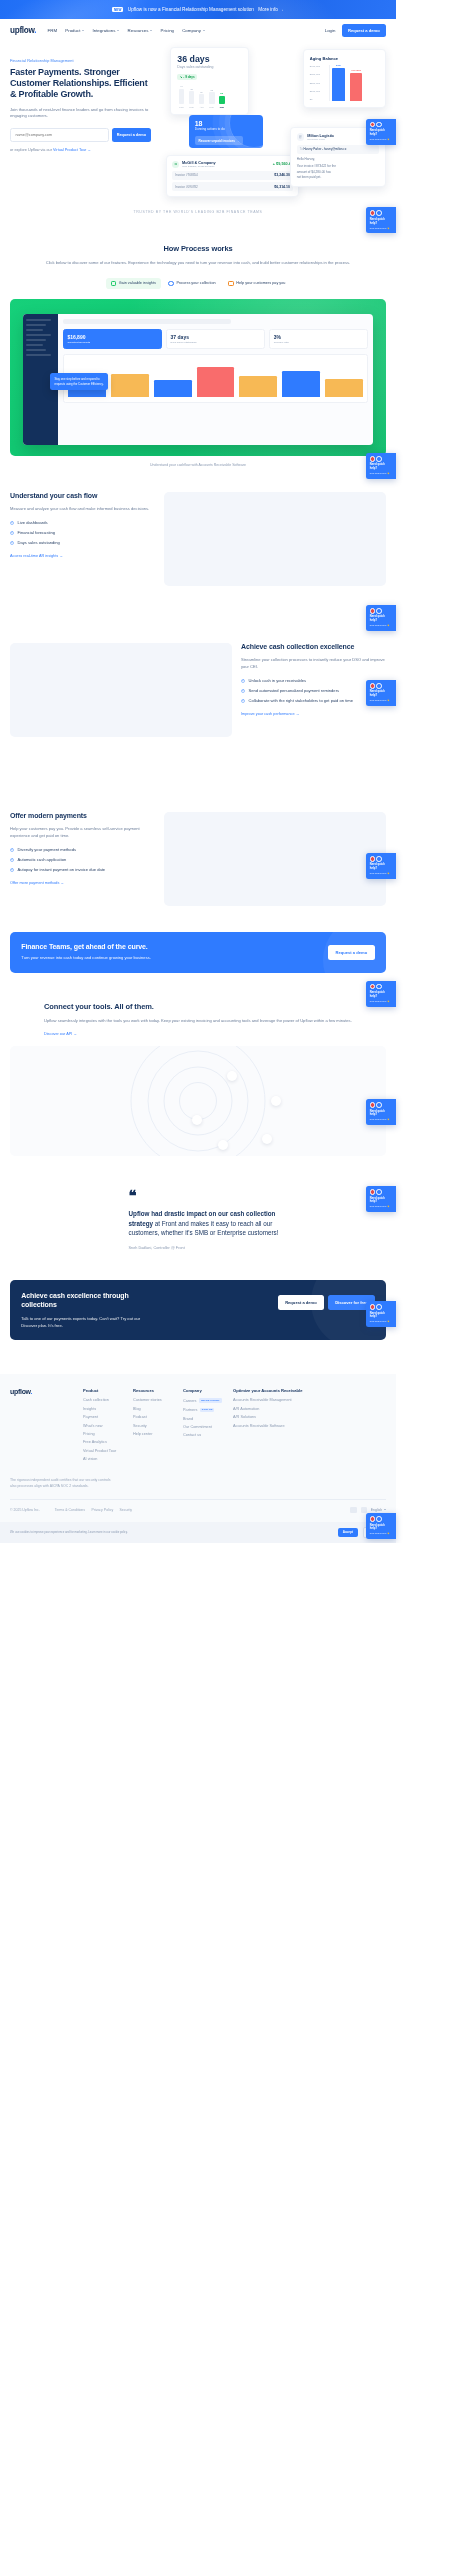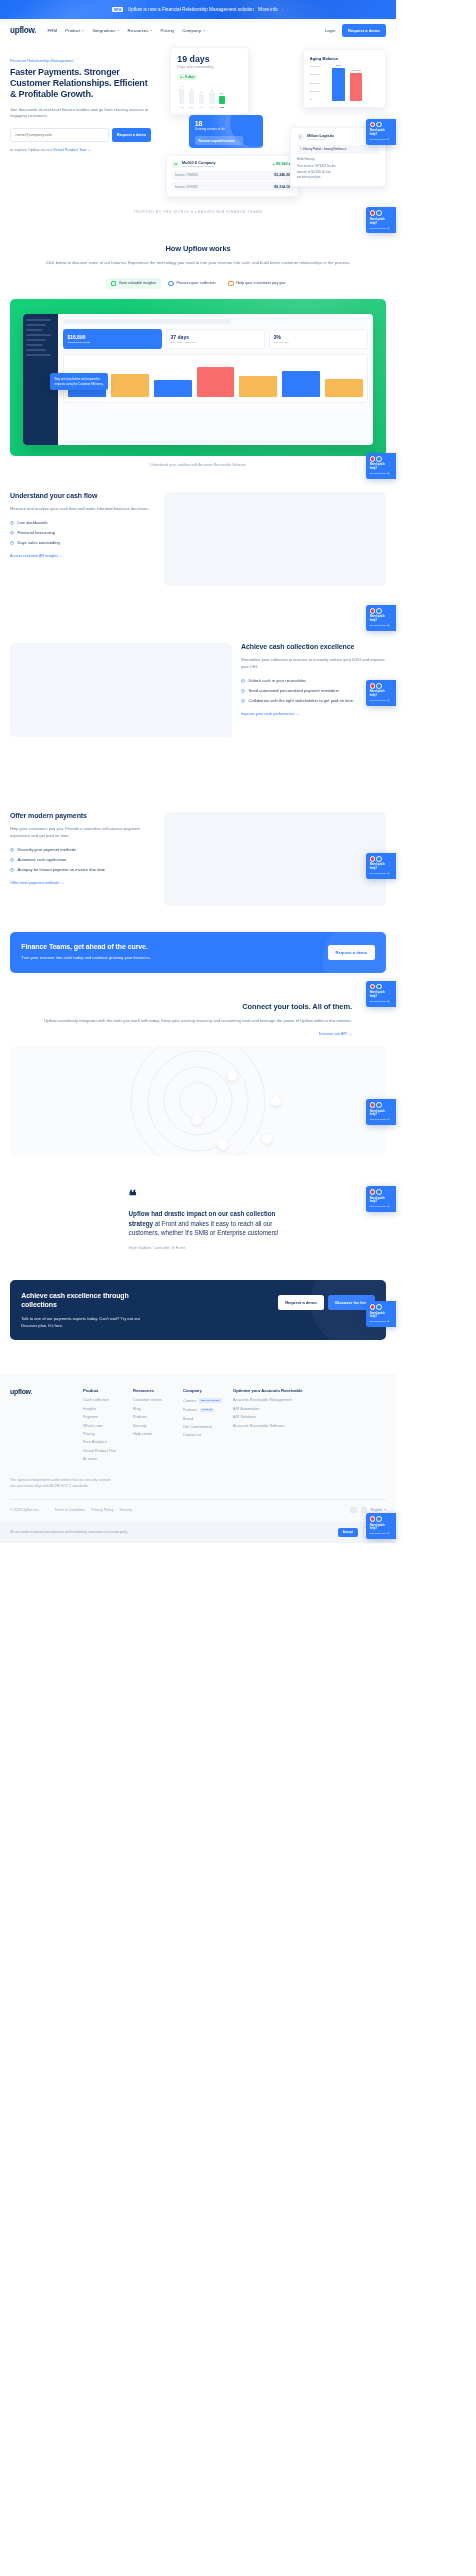--- a/index.html
+++ b/index.html
@@ -180,21 +180,21 @@
   .feat-media{flex:1;height:94px;border-radius:5px;background:#f3f6fb;}
 
   
   .band{margin:26.4px 10px 0 10px;background:#2f7bff;border-radius:5px;padding:11.3px 11.3px;display:flex;align-items:center;gap:7.5px;color:#fff;position:relative;overflow:hidden;}
   .band:after{content:"";position:absolute;right:-25px;bottom:-31px;width:88px;height:88px;border-radius:50%;background:rgba(255,255,255,.06);}
   .band h3{font-size:7px;font-weight:800;letter-spacing:-0.1px;}
   .band p{font-size:4.1px;margin-top:4.4px;line-height:1.7;opacity:.95;max-width:132px;}
   .band-btn{margin-left:auto;background:#fff;color:#2f7bff;border:none;border-radius:2.5px;font-size:4.1px;font-weight:700;padding:5px 7.5px;cursor:pointer;font-family:"Liberation Sans",sans-serif;white-space:nowrap;z-index:2;}
 
   
-  .integr{ text-align:right; padding: 29px 44px 0;}
+  .integr{ text-align:left; padding: 29px 44px 0;}
   .int-link{display:inline-block;margin-top:7.5px;font-size:3.8px;color:#2f7bff;text-decoration:none;}
   .int-viz{margin:8.8px 10px 0;height:110px;border-radius:5px;background:#fafbfd;position:relative;overflow:hidden;}
   .int-viz .ring{position:absolute;left:50%;top:50%;transform:translate(-50%,-50%);border:0.6px solid #e9eef6;border-radius:50%;}
   .int-node{position:absolute;width:10px;height:10px;border-radius:50%;background:#fff;box-shadow:0 1.3px 3.8px rgba(30,50,90,.12);}
 
   
   .testi{padding:35px 10px 0 10px;}
   .testi-inner{width:189px;margin:0 auto 0 auto;padding-left:25px;}
   .quote-mark{font-size:15px;font-weight:800;color:#13305c;line-height:.6;letter-spacing:-1.3px;}
   .testi-text{font-size:6.3px;line-height:1.55;color:#13305c;margin-top:8.8px;}
@@ -297,21 +297,21 @@
       <div class="hero-form">
         <input class="hero-input" placeholder="name@company.com" style="">
         <button class="hero-cta">Request a demo</button>
       </div>
       <div class="hero-tour"><span>or explore Upflow via our </span><a href="#">Virtual Product Tour →</a></div>
     </div>
 
     <div class="hero-right">
 
       <div class="card dso-card">
-        <div class="dso-num">19 days</div>
+        <div class="dso-num">36 days</div>
         <div class="dso-lbl">Days sales outstanding</div>
         <div class="dso-badge">↘ - 9 days</div>
         <div class="dso-chart">
           <div class="dso-bar-wrap">
               <span class="dso-val">46</span>
               <div class="dso-bar" style="height:16.4px"></div>
             </div>
           <div class="dso-bar-wrap">
               <span class="dso-val">38</span>
               <div class="dso-bar" style="height:13.2px"></div>
@@ -418,21 +418,21 @@
   <div style="position:relative">
     <div class="chat" style="top:-6.3px;">
       <div class="avs">
           <span class="av a"></span>
           <span class="av b"></span>
         </div>
       <div class="t1">Need quick help?</div>
       <div class="t2">Real person here 👋</div>
     </div>
     <div class="section-center">
-      <h2>How Upflow works</h2>
+      <h2>How Process works</h2>
       <p class="lead">Click below to discover some of our features. Experience the technology you need to turn your revenue into cash, and build better customer relationships in the process.</p>
       <div class="pills">
         <div class="pill active">
             <span class="ic ic-green"></span>
             <span>Gain valuable insights</span>
           </div>
         <div class="pill">
             <span class="ic ic-blue" style="border-radius:50%"></span>
             <span>Process your collection</span>
           </div>

